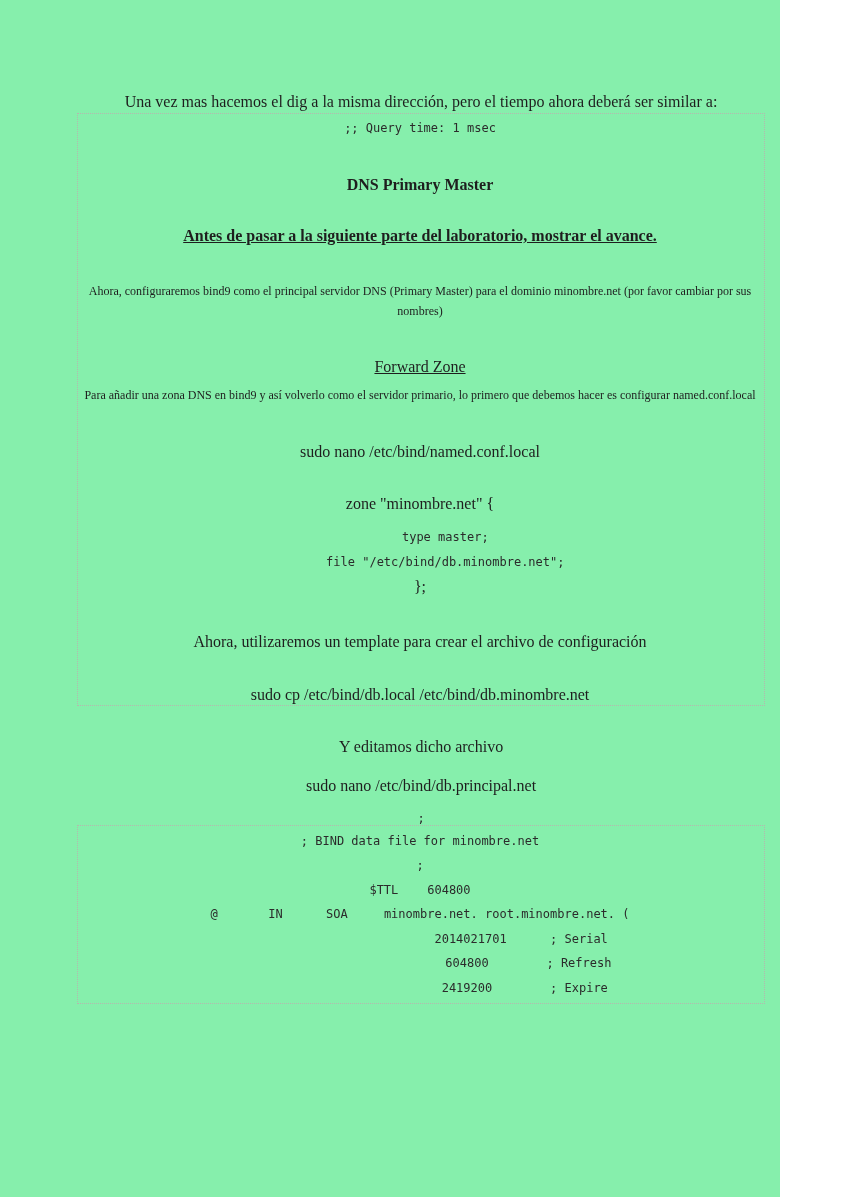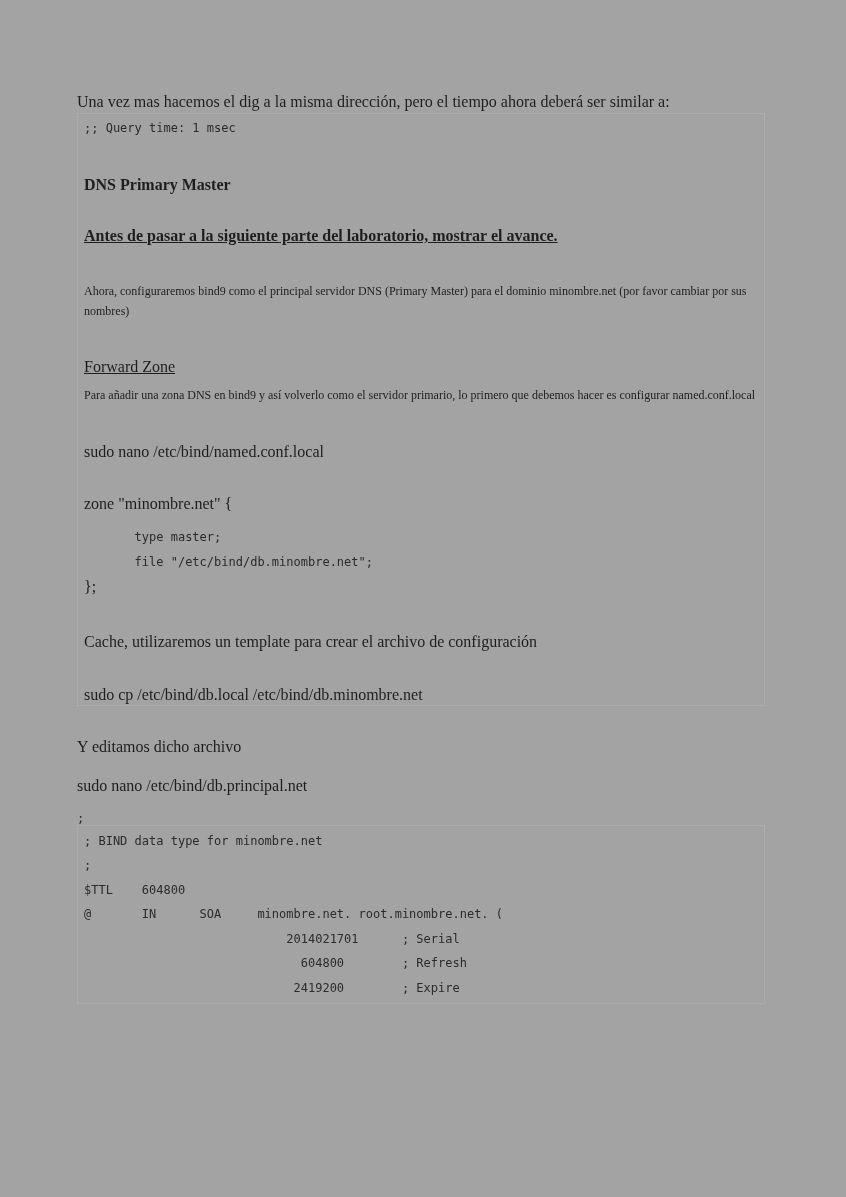--- a/index.html
+++ b/index.html
@@ -1,23 +1,24 @@
 <!DOCTYPE html>
 <html><head>
 <meta charset="utf-8">
 <style>
   html, body { margin: 0; padding: 0; background: #ffffff; }
   .page {
     position: relative;
-    width: 846px;
+    width: 780px;
     height: 1197px;
-    background: #a3a3a3;
+    background: #86efac;
     overflow: hidden;
     font-family: "Liberation Serif", serif;
     color: #1e1e1e;
+    text-align: center;
   }
   .content {
     position: absolute;
     left: 77px;
     top: 0;
     width: 688px;
     padding-top: 92px;
     box-sizing: border-box;
   }
   p, .line { margin: 0; }
@@ -70,30 +71,30 @@
       <p class="serif bold m37">DNS Primary Master</p>
       <p class="serif bold underline m31">Antes de pasar a la siguiente parte del laboratorio, mostrar el avance.</p>
       <p class="para2l m36">Ahora, configuraremos bind9 como el principal servidor DNS (Primary Master) para el dominio minombre.net (por favor cambiar por sus nombres)</p>
       <p class="serif underline m36">Forward Zone</p>
       <p class="para2l m9">Para añadir una zona DNS en bind9 y así volverlo como el servidor primario, lo primero que debemos hacer es configurar named.conf.local</p>
       <p class="serif m36">sudo nano /etc/bind/named.conf.local</p>
       <p class="serif m32">zone "minombre.net" {</p>
       <div class="line mono m13">       type master;</div>
       <div class="line mono m5">       file "/etc/bind/db.minombre.net";</div>
       <p class="serif m5">};</p>
-      <p class="serif m35">Cache, utilizaremos un template para crear el archivo de configuración</p>
+      <p class="serif m35">Ahora, utilizaremos un template para crear el archivo de configuración</p>
       <p class="serif m33">sudo cp /etc/bind/db.local /etc/bind/db.minombre.net</p>
     </div>
 
     <p class="serif after-box">Y editamos dicho archivo</p>
     <p class="serif m19">sudo nano /etc/bind/db.principal.net</p>
     <div class="line mono semi">;</div>
 
     <div class="dotted-box box2">
-      <div class="line mono">; BIND data type for minombre.net</div>
+      <div class="line mono">; BIND data file for minombre.net</div>
       <div class="line mono">;</div>
       <div class="line mono">$TTL    604800</div>
       <div class="line mono">@       IN      SOA     minombre.net. root.minombre.net. (</div>
       <div class="line mono">                            2014021701      ; Serial</div>
       <div class="line mono">                              604800        ; Refresh</div>
       <div class="line mono">                             2419200        ; Expire</div>
     </div>
 
   </div>
 </div>

